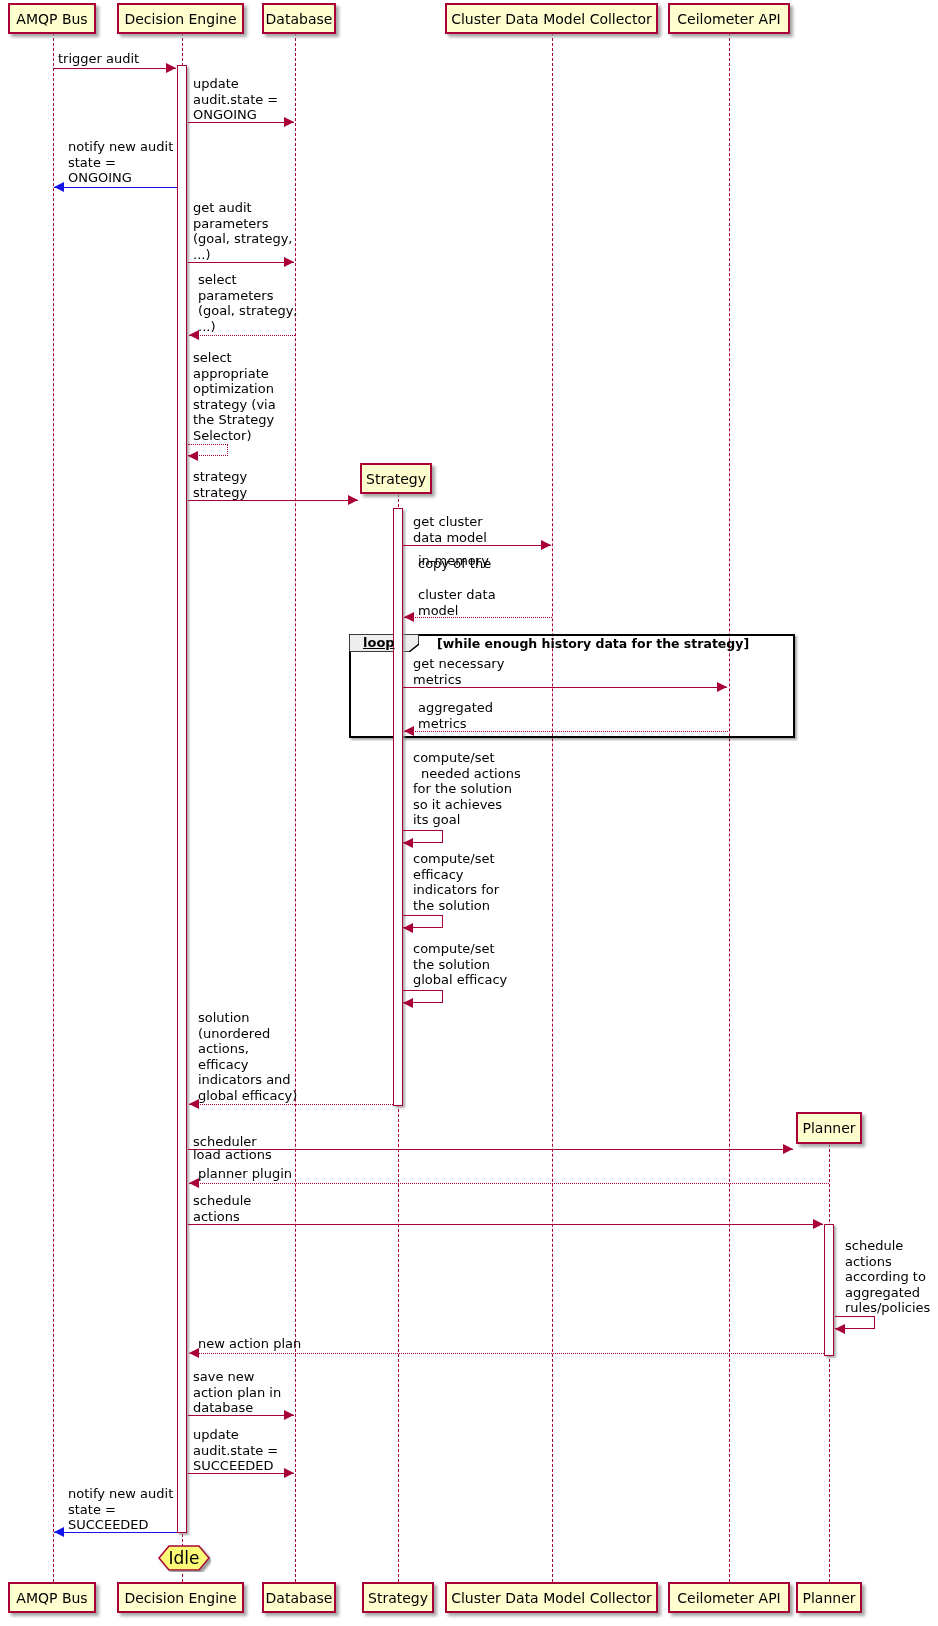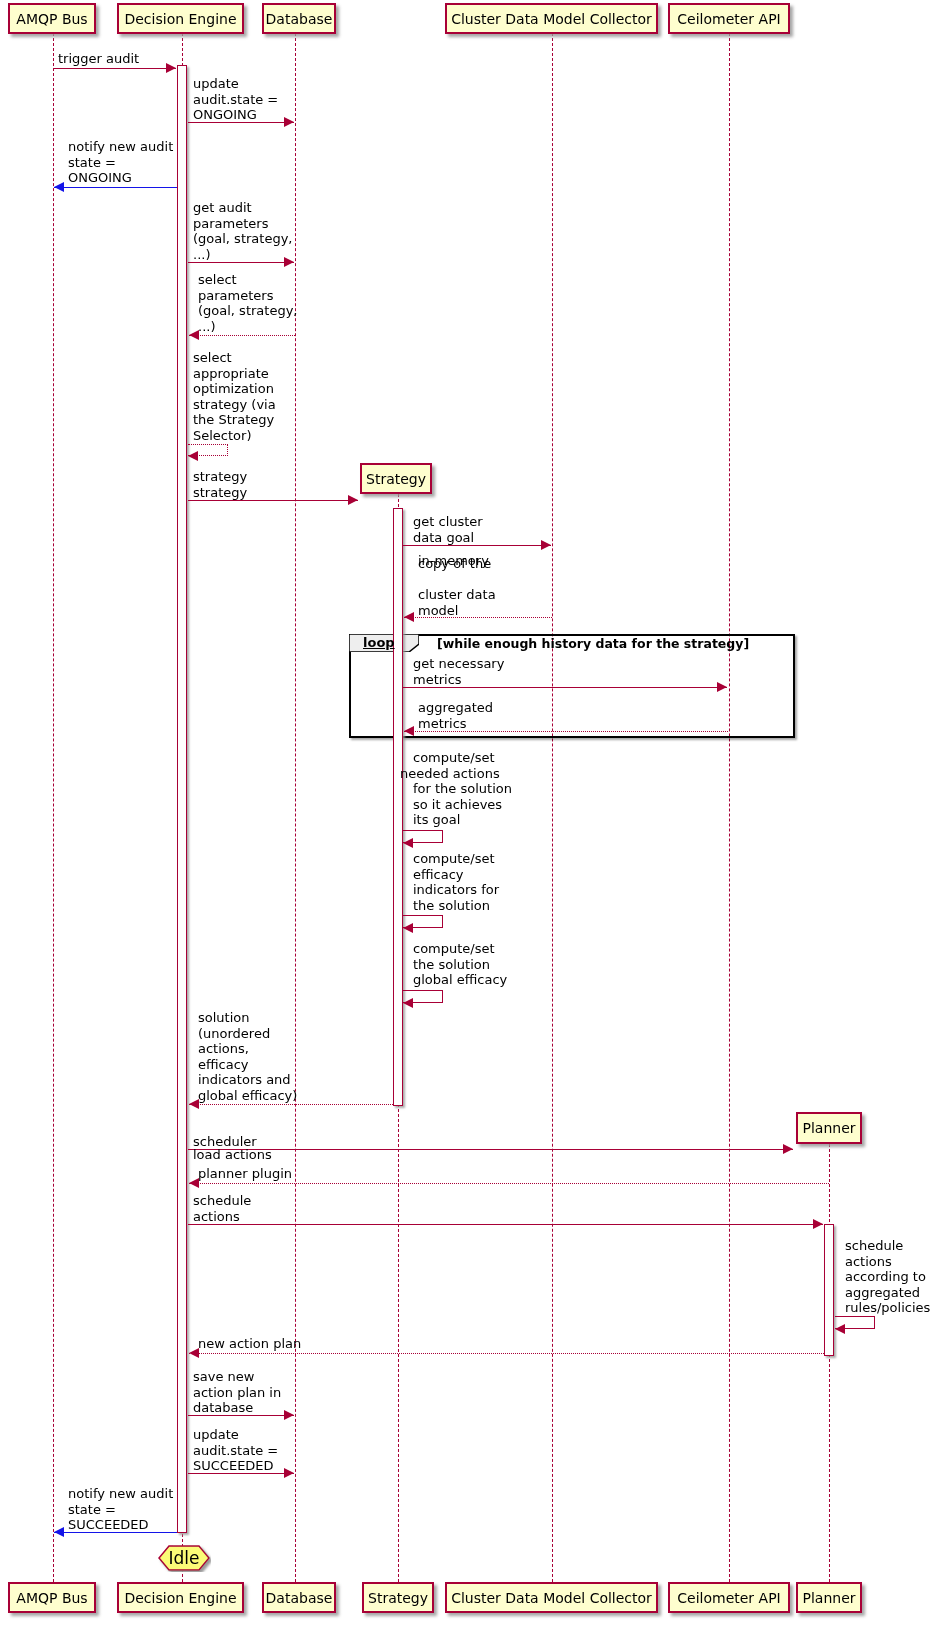--- a/index.html
+++ b/index.html
@@ -96,39 +96,39 @@
     <div class="mlabel" style="left: 193px; top: 396.5px;">strategy (via</div>
     <div class="mlabel" style="left: 193px; top: 412px;">the Strategy</div>
     <div class="mlabel" style="left: 193px; top: 427.5px;">Selector)</div>
     <div class="mline" style="left: 188px; top: 500px; width: 170px; border-top: 1.4px solid rgb(168, 0, 54);"></div>
     <div class="head" style="top: 495px; left: 348px; border-left: 10px solid rgb(168, 0, 54); border-top: 5px solid transparent; border-bottom: 5px solid transparent;"></div>
     <div class="mlabel" style="left: 193px; top: 469px;">strategy</div>
     <div class="mlabel" style="left: 193px; top: 484.5px;">strategy</div>
     <div class="mline" style="left: 403px; top: 545px; width: 148px; border-top: 1.4px solid rgb(168, 0, 54);"></div>
     <div class="head" style="top: 540px; left: 541px; border-left: 10px solid rgb(168, 0, 54); border-top: 5px solid transparent; border-bottom: 5px solid transparent;"></div>
     <div class="mlabel" style="left: 413px; top: 514px;">get cluster</div>
-    <div class="mlabel" style="left: 413px; top: 529.5px;">data goal</div>
+    <div class="mlabel" style="left: 413px; top: 529.5px;">data model</div>
     <div class="mline" style="left: 404px; top: 617px; width: 148px; border-top: 1.4px dotted rgb(168, 0, 54);"></div>
     <div class="head" style="top: 612px; left: 404px; border-right: 10px solid rgb(168, 0, 54); border-top: 5px solid transparent; border-bottom: 5px solid transparent;"></div>
     <div class="mlabel" style="left: 418px; top: 556px;">copy of the</div>
     <div class="mlabel" style="left: 418px; top: 553px;">in-memory</div>
     <div class="mlabel" style="left: 418px; top: 587px;">cluster data</div>
     <div class="mlabel" style="left: 418px; top: 602.5px;">model</div>
     <div class="mline" style="left: 403px; top: 687px; width: 324px; border-top: 1.4px solid rgb(168, 0, 54);"></div>
     <div class="head" style="top: 682px; left: 717px; border-left: 10px solid rgb(168, 0, 54); border-top: 5px solid transparent; border-bottom: 5px solid transparent;"></div>
     <div class="mlabel" style="left: 413px; top: 656px;">get necessary</div>
     <div class="mlabel" style="left: 413px; top: 671.5px;">metrics</div>
     <div class="mline" style="left: 404px; top: 731px; width: 324px; border-top: 1.4px dotted rgb(168, 0, 54);"></div>
     <div class="head" style="top: 726px; left: 404px; border-right: 10px solid rgb(168, 0, 54); border-top: 5px solid transparent; border-bottom: 5px solid transparent;"></div>
     <div class="mlabel" style="left: 418px; top: 700px;">aggregated</div>
     <div class="mlabel" style="left: 418px; top: 715.5px;">metrics</div>
     <div class="selfmsg" style="left: 403px; top: 830px; width: 40px; height: 13px; border-top: 1.4px solid rgb(168, 0, 54); border-right: 1.4px solid rgb(168, 0, 54); border-bottom: 1.4px solid rgb(168, 0, 54);"></div>
     <div class="head" style="top: 838px; left: 403px; border-right: 10px solid rgb(168, 0, 54); border-top: 5px solid transparent; border-bottom: 5px solid transparent;"></div>
     <div class="mlabel" style="left: 413px; top: 750px;">compute/set</div>
-    <div class="mlabel" style="left: 400px; top: 765.5px;">needed actions</div>
+    <div class="mlabel" style="left: 421px; top: 765.5px;">needed actions</div>
     <div class="mlabel" style="left: 413px; top: 781px;">for the solution</div>
     <div class="mlabel" style="left: 413px; top: 796.5px;">so it achieves</div>
     <div class="mlabel" style="left: 413px; top: 812px;">its goal</div>
     <div class="selfmsg" style="left: 403px; top: 915px; width: 40px; height: 13px; border-top: 1.4px solid rgb(168, 0, 54); border-right: 1.4px solid rgb(168, 0, 54); border-bottom: 1.4px solid rgb(168, 0, 54);"></div>
     <div class="head" style="top: 923px; left: 403px; border-right: 10px solid rgb(168, 0, 54); border-top: 5px solid transparent; border-bottom: 5px solid transparent;"></div>
     <div class="mlabel" style="left: 413px; top: 851px;">compute/set</div>
     <div class="mlabel" style="left: 413px; top: 866.5px;">efficacy</div>
     <div class="mlabel" style="left: 413px; top: 882px;">indicators for</div>
     <div class="mlabel" style="left: 413px; top: 897.5px;">the solution</div>
     <div class="selfmsg" style="left: 403px; top: 990px; width: 40px; height: 13px; border-top: 1.4px solid rgb(168, 0, 54); border-right: 1.4px solid rgb(168, 0, 54); border-bottom: 1.4px solid rgb(168, 0, 54);"></div>

